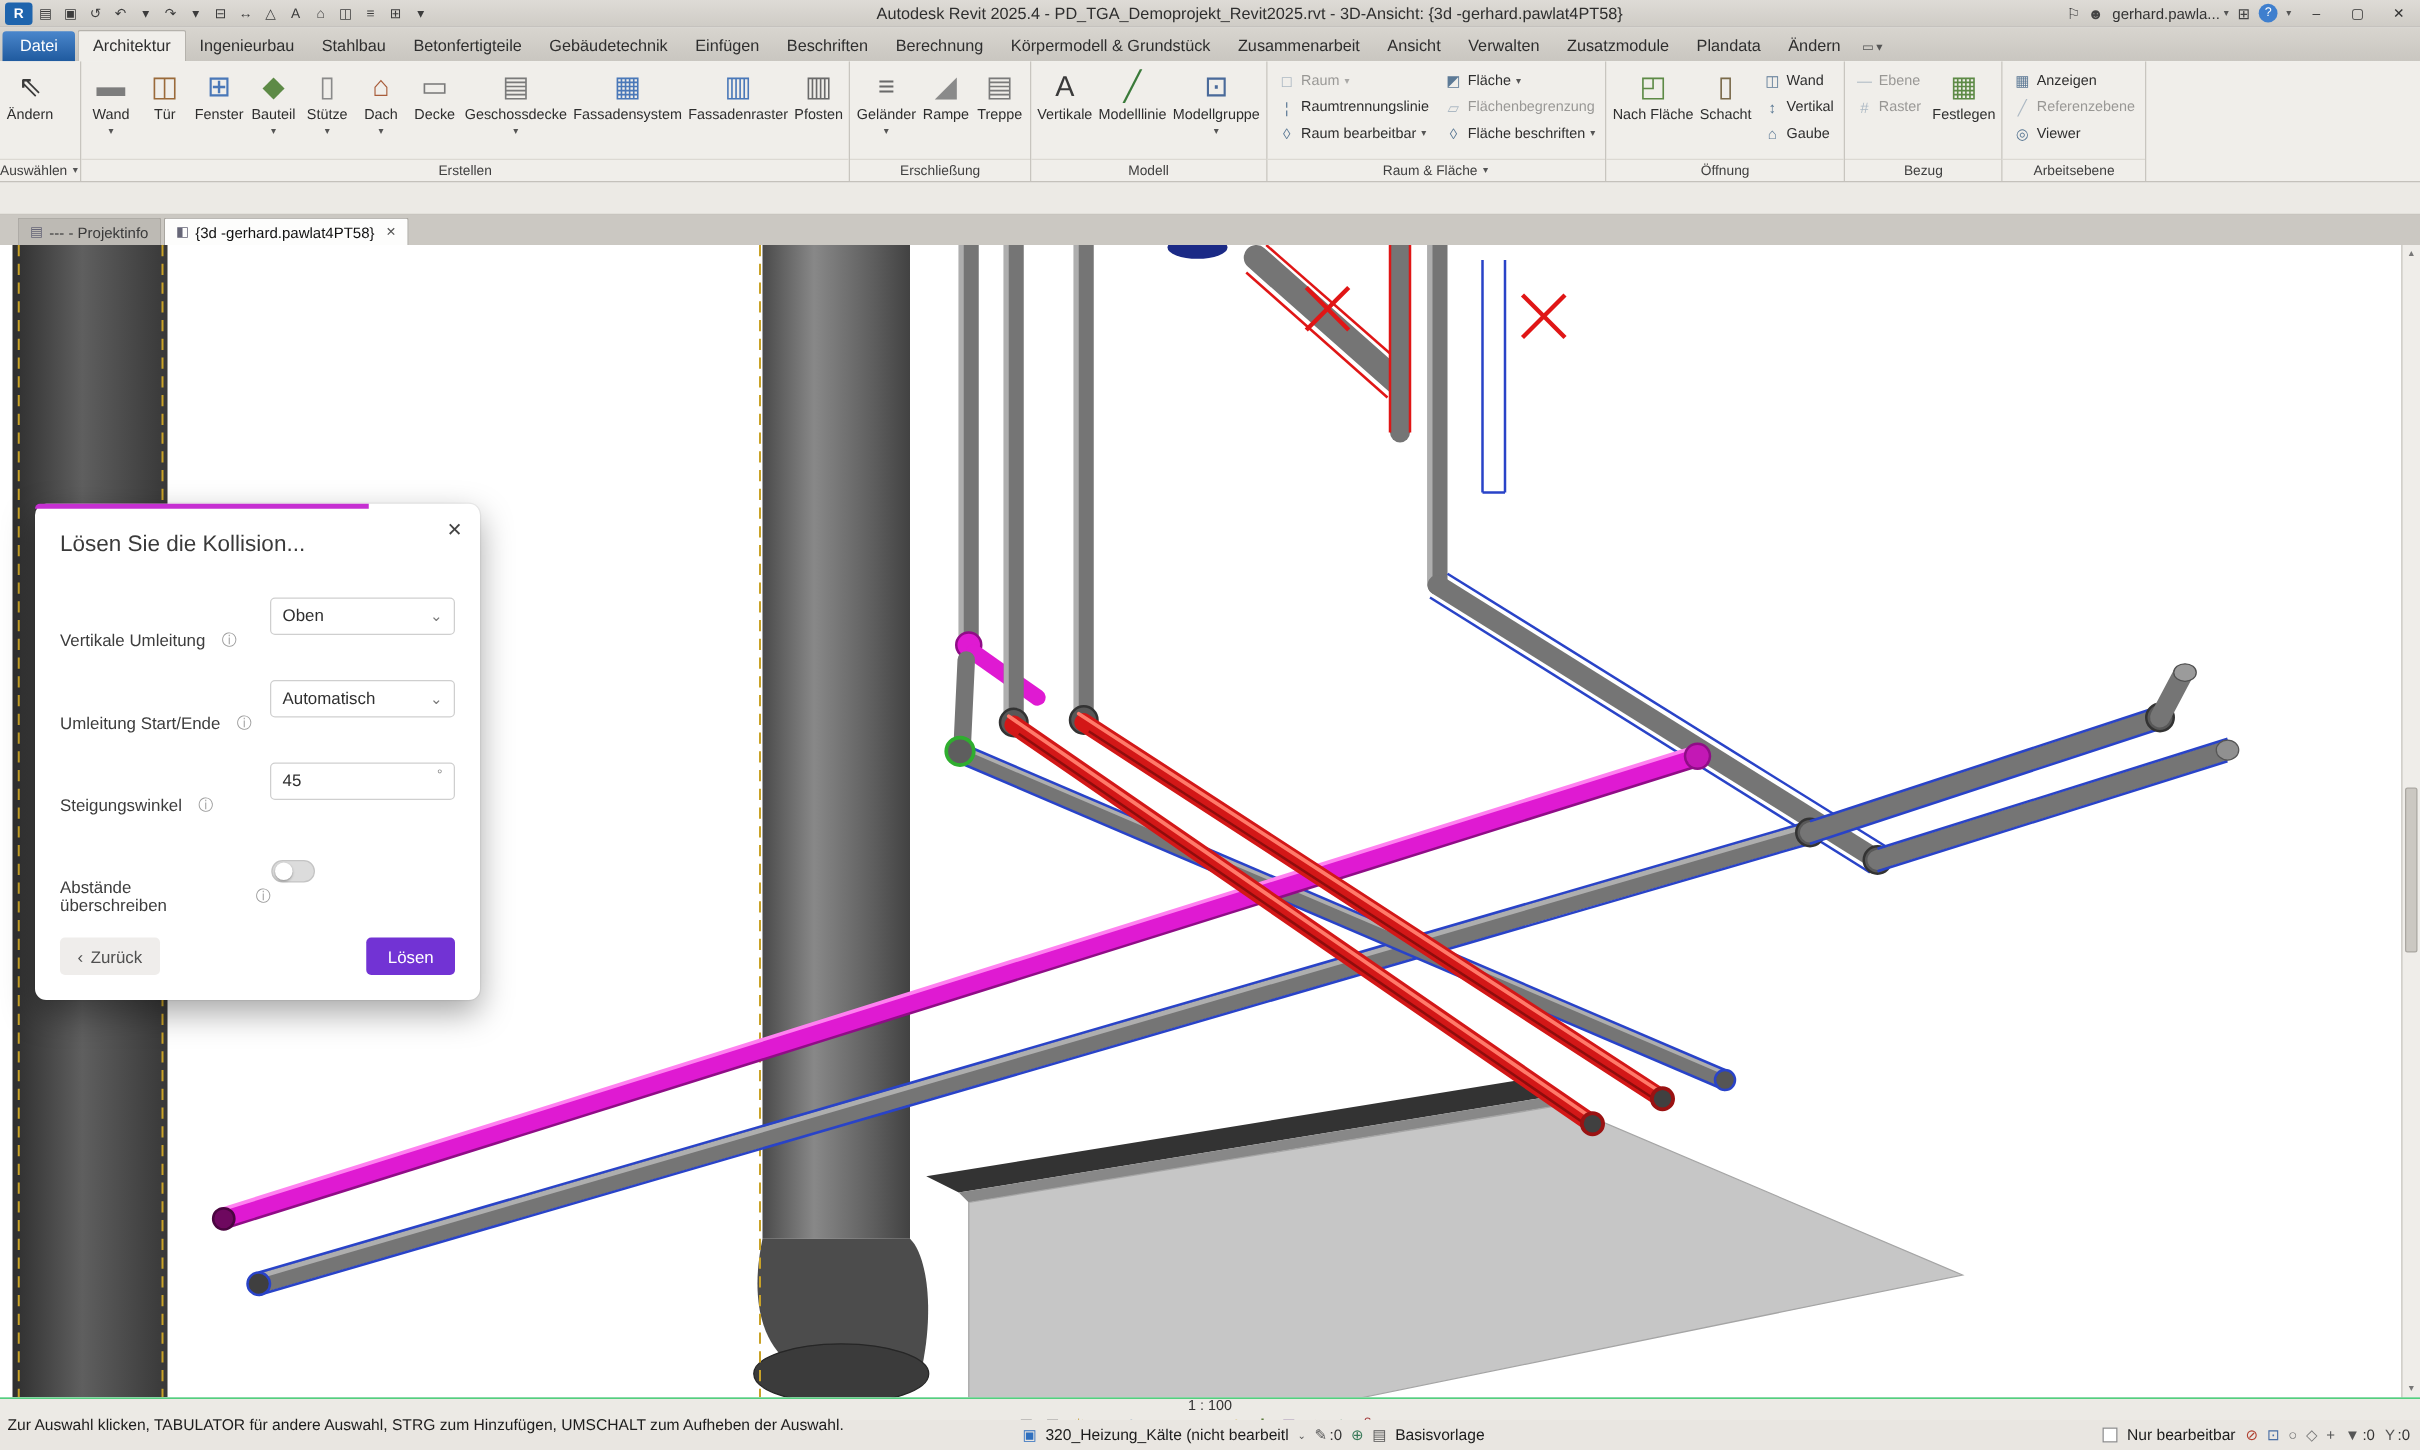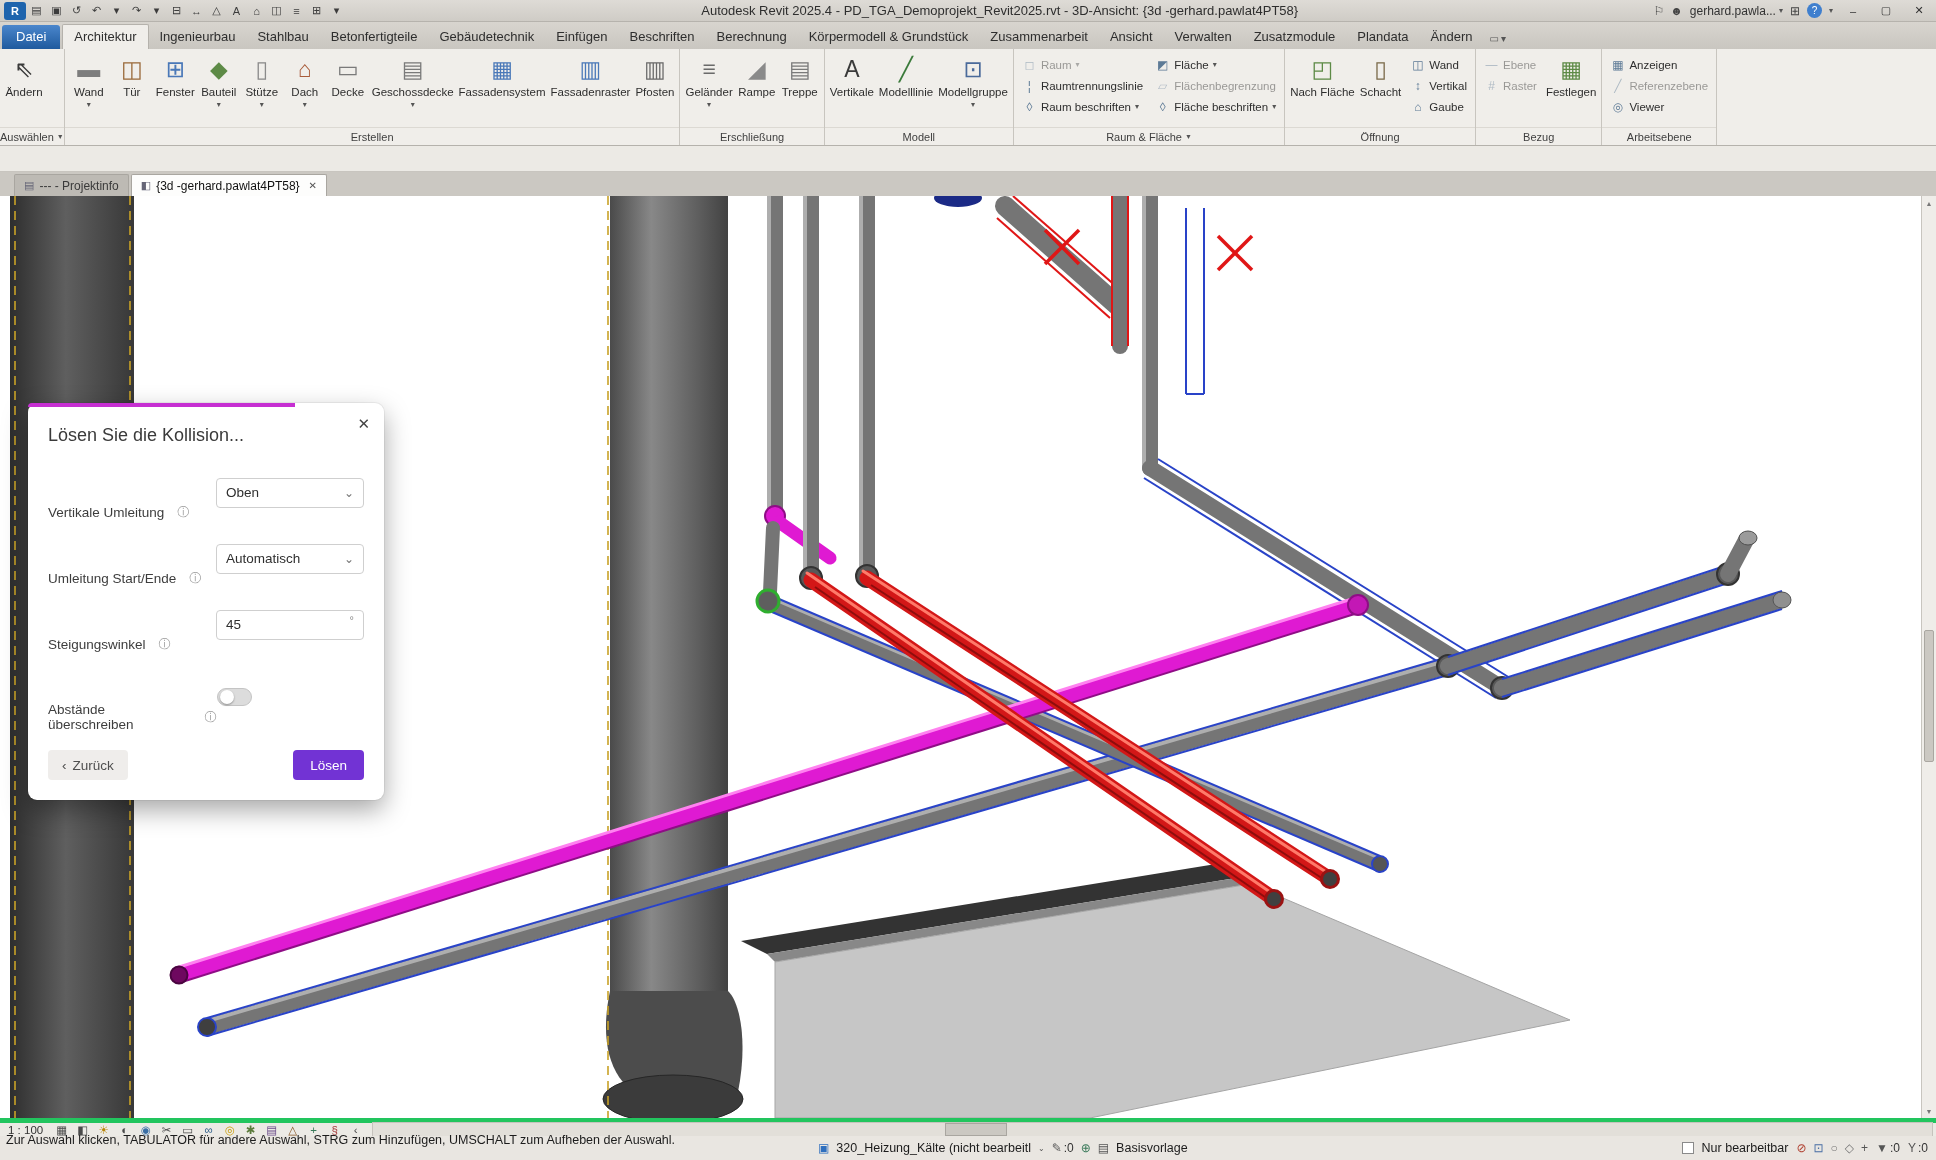--- a/index.html
+++ b/index.html
@@ -52,21 +52,21 @@
   .redline{stroke:var(--warn-red,#e01616);stroke-width:2;}
   .redpipe{stroke:var(--pipe-red,#d31717);stroke-linecap:round;}
   .mpipe{stroke:var(--pipe-magenta,#df1ad2);stroke-linecap:round;}
   .dash{stroke:var(--dashed-yellow,#c9a227);stroke-width:1.6;stroke-dasharray:9 6;}
   .fitting{fill:#585858;stroke:#333;stroke-width:2;}
   
   .vscroll{position:absolute;top:196px;right:0;width:15px;height:922px;background:#efede9;border-left:1px solid #c8c5bf;box-sizing:border-box;}
   .varrow{height:14px;display:flex;align-items:center;justify-content:center;font-size:7px;color:#777;}
   .varrow.bot{position:absolute;bottom:0;left:0;right:0;}
   .vthumb{position:absolute;left:2px;right:2px;top:434px;height:130px;background:#cbc8c2;border:1px solid #aaa7a1;border-radius:2px;}
-  .ctrlrow{position:absolute;top:1118px;left:0;right:0;height:18px;background:#eceae5;border-top:5px solid #22c55e;display:flex;align-items:center;box-sizing:border-box;}
+  .ctrlrow{position:absolute;top:1118px;left:0;right:0;height:18px;background:#eceae5;border-top:1px solid #22c55e;display:flex;align-items:center;box-sizing:border-box;flex-direction:column;}
   .scalebtn{padding:0 8px;font-size:11.5px;color:#333;white-space:nowrap;}
   .vc-btn{width:21px;height:16px;display:flex;align-items:center;justify-content:center;font-size:11.5px;color:#4a4a4a;}
   .htrack{flex:1;height:13px;background:#e2dfd9;border:1px solid #c6c3bd;margin:0 3px 0 6px;position:relative;}
   .hthumb{position:absolute;left:572px;width:62px;top:0;bottom:0;background:#cbc8c2;border:1px solid #a9a6a0;box-sizing:border-box;}
   
   .status{position:absolute;top:1136px;left:0;right:0;height:24px;background:#e9e6e1;font-size:12.5px;color:#1c1c1c;box-sizing:border-box;}
   .sb-hint{position:absolute;left:6px;top:0;bottom:16px;display:flex;align-items:center;white-space:nowrap;}
   .sb-mid{position:absolute;left:818px;top:0;bottom:0;display:flex;align-items:center;gap:7px;white-space:nowrap;}
   .sb-right{position:absolute;right:8px;top:0;bottom:0;display:flex;align-items:center;gap:8px;white-space:nowrap;}
   .sb-icon{font-size:12px;color:#555;}
@@ -284,21 +284,21 @@
               <span class="sicon">◻</span>
               <span class="slbl">Raum</span>
               <span class="sdd">▾</span>
             </div>
             <div class="smallbtn">
               <span class="sicon">¦</span>
               <span class="slbl">Raumtrennungslinie</span>
             </div>
             <div class="smallbtn">
               <span class="sicon">◊</span>
-              <span class="slbl">Raum beschriften</span>
+              <span class="slbl">Raum bearbeitbar</span>
               <span class="sdd">▾</span>
             </div>
           </div>
           <div class="smallcol">
             <div class="smallbtn">
               <span class="sicon">◩</span>
               <span class="slbl">Fläche</span>
               <span class="sdd">▾</span>
             </div>
             <div class="smallbtn disabled">

